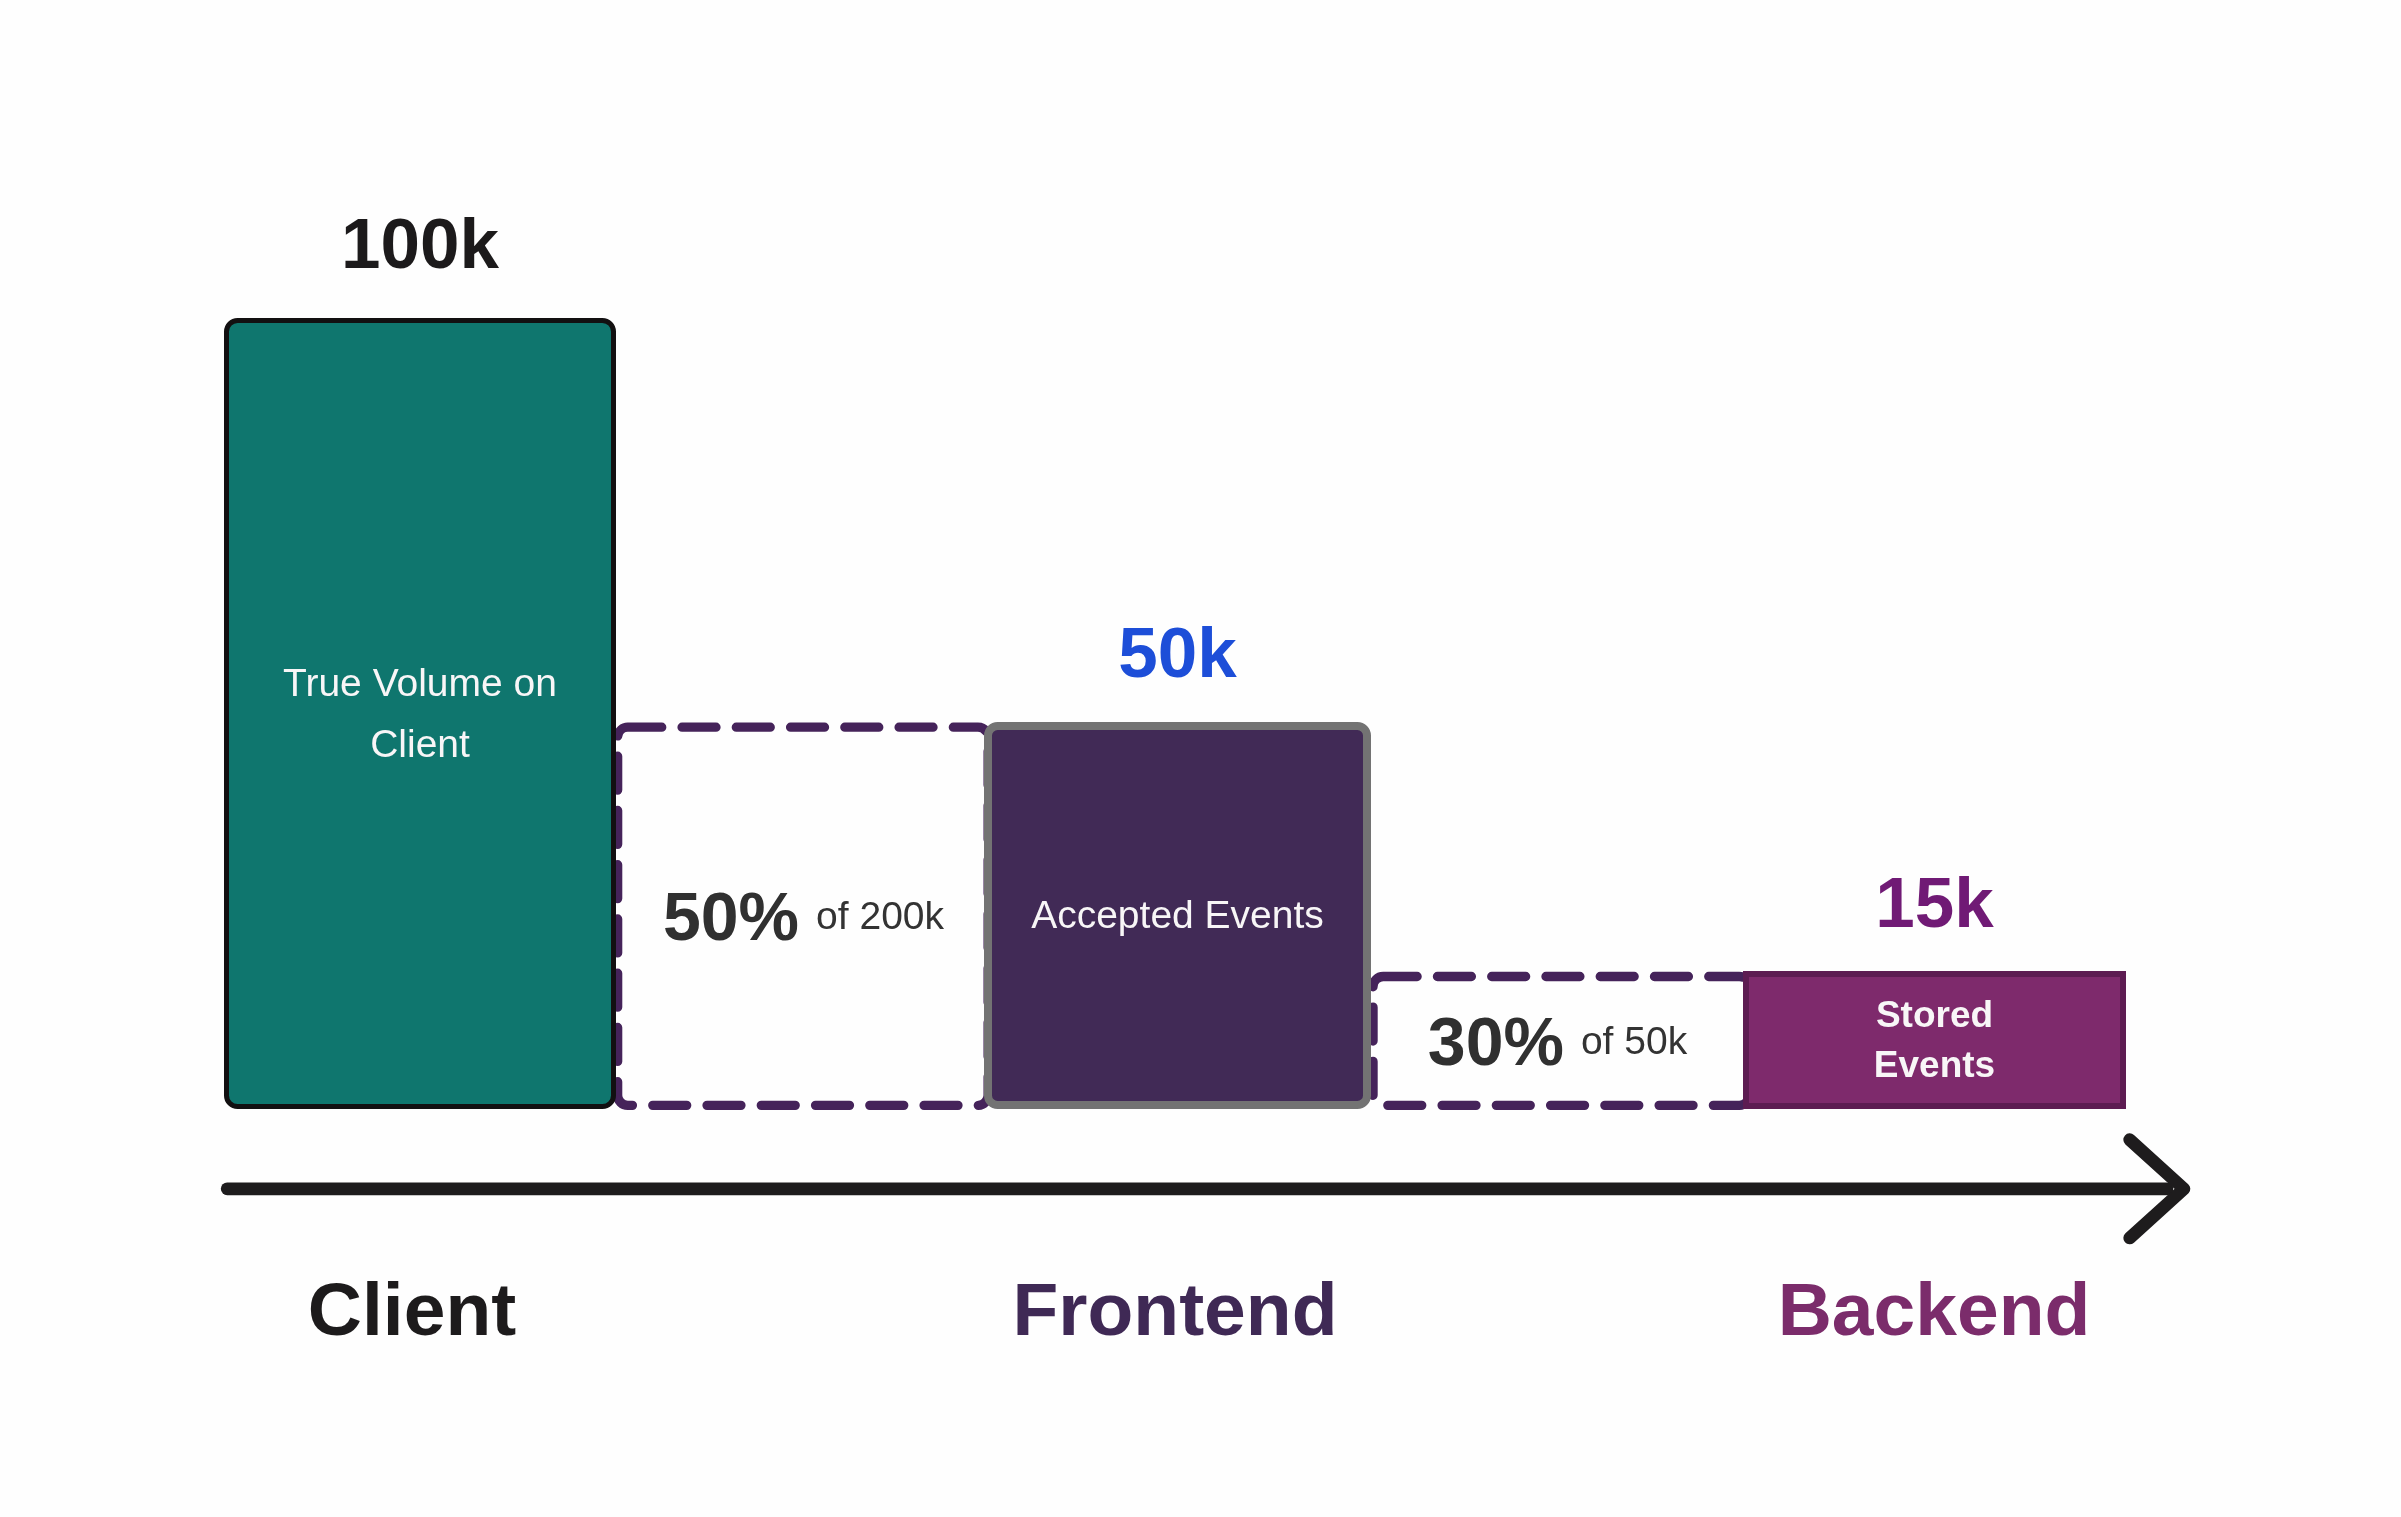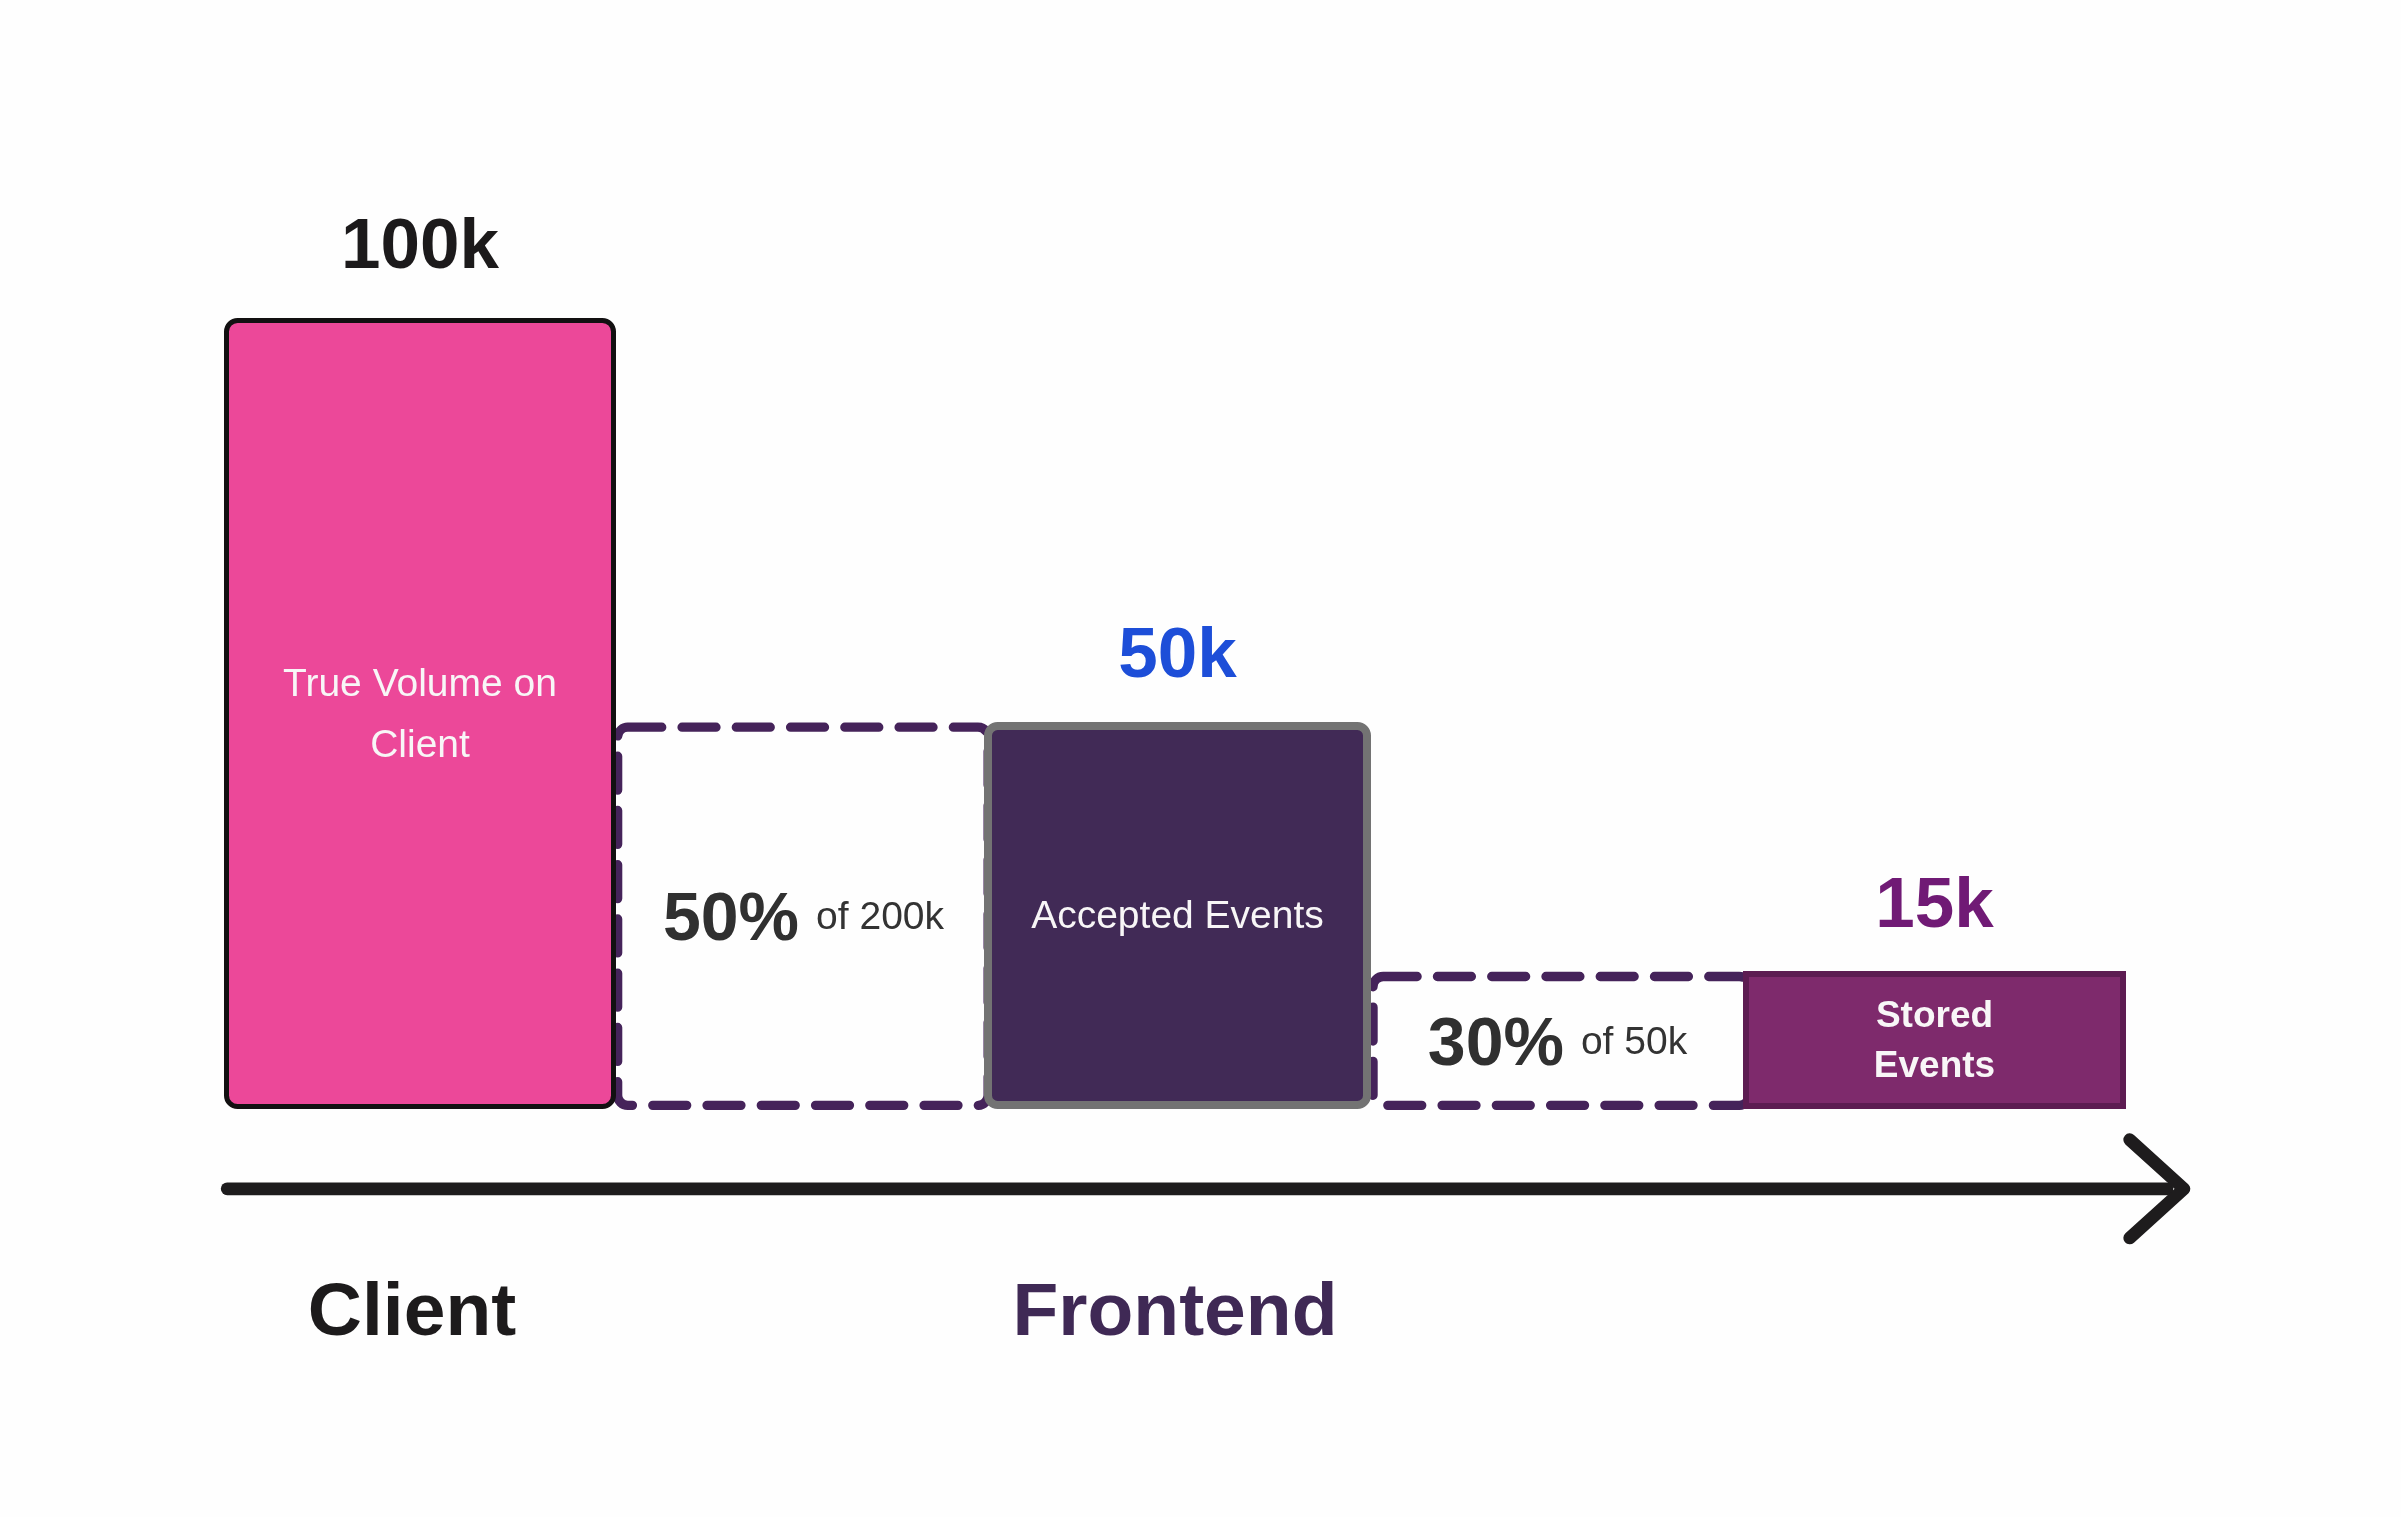--- a/index.html
+++ b/index.html
@@ -23,21 +23,21 @@
     box-sizing: border-box;
     display: flex;
     align-items: center;
     justify-content: center;
     text-align: center;
     color: #f8f6f7;
     z-index: 1;
   }
   .bar-client {
     left: 224px; top: 318px; width: 392px; height: 791px;
-    background: #ec4899;
+    background: #0f766e;
     border: 5.1px solid #121011;
     border-radius: 13.6px;
     font-size: 39px;
     line-height: 1.55;
     padding: 0 38px;
   }
   .bar-frontend {
     left: 984px; top: 722px; width: 387px; height: 387px;
     background: #412a56;
     border: 8px solid #737373;
@@ -134,15 +134,16 @@
     <span class="pct">30%</span>
     <span class="of">of 50k</span>
   </div>
 
   <div class="bar bar-backend">
     <div class="wrap">Stored Events</div>
   </div>
 
   <div class="axis-label axis-client">Client</div>
   <div class="axis-label axis-frontend">Frontend</div>
+  <div class="axis-label axis-backend">Backend</div>
 
 </div>
 
 
 </body></html>

